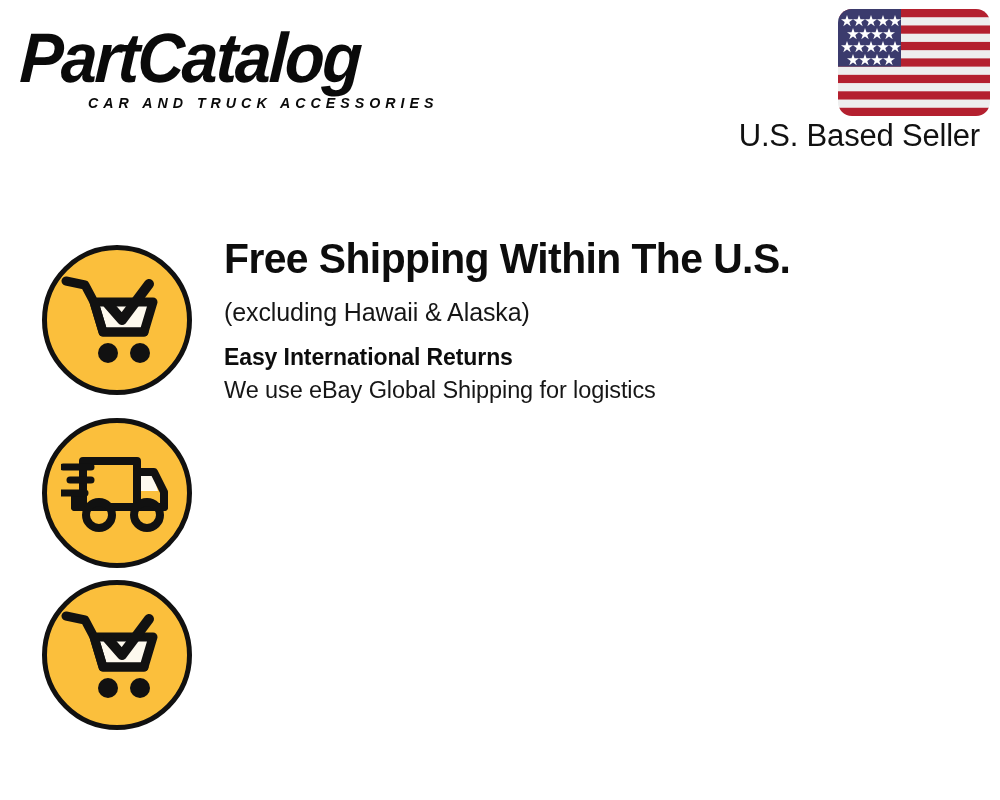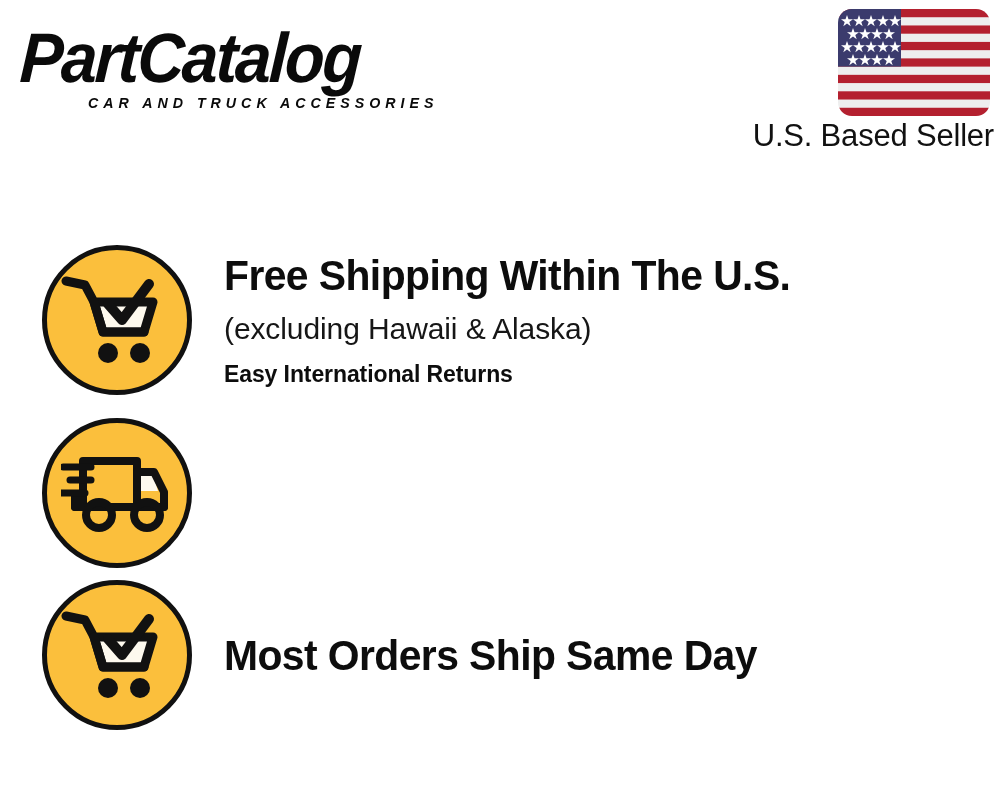--- a/index.html
+++ b/index.html
@@ -74,21 +74,21 @@
     position: absolute;
     left: 838px;
     top: 9px;
     width: 152px;
     height: 107px;
   }
   .flag-svg { display: block; width: 152px; height: 107px; }
 
   .seller-text {
     position: absolute;
-    right: 6px;
+    right: 20px;
     top: 118px;
     font-family: "Liberation Sans", sans-serif;
     font-weight: 400;
     font-size: 31px;
     line-height: 36px;
     color: #111111;
     letter-spacing: -0.2px;
     white-space: nowrap;
     text-align: right;
   }
@@ -140,21 +140,21 @@
     color: #0d0d0d;
     letter-spacing: -0.6px;
     transform: scaleX(0.95);
     transform-origin: left center;
     white-space: nowrap;
   }
 
   .feat-sub {
     font-family: "Liberation Sans", sans-serif;
     font-weight: 400;
-    font-size: 30px;
+    font-size: 25px;
     line-height: 34px;
     color: #161616;
     letter-spacing: -0.1px;
     margin-top: 12px;
     white-space: nowrap;
   }
 
   .feat-sub-strong {
     font-family: "Liberation Sans", sans-serif;
     font-weight: 700;
@@ -250,20 +250,21 @@
           <path d="M47,36 L61,52 L88,16" fill="none" stroke="#111111" stroke-width="10" stroke-linecap="round" stroke-linejoin="round"></path>
 
           <circle cx="47" cy="85" r="10" fill="#111111"></circle>
           <circle cx="79" cy="85" r="10" fill="#111111"></circle>
         </svg>
       </div>
       <div class="feature-text">
         <div class="feat-title">Free Shipping Within The U.S.</div>
         <div class="feat-sub">(excluding Hawaii &amp; Alaska)</div>
         <div class="feat-sub-strong">Easy International Returns</div>
+        <div class="feat-sub-plain">We use eBay Global Shipping for logistics</div>
       </div>
     </div>
 
     <div class="feature-row row-1">
       <div class="icon-circle">
         <svg width="112" height="92" viewBox="0 0 112 92" xmlns="http://www.w3.org/2000/svg" aria-hidden="true">
 
           <polygon points="78,27 92,27 97,44 78,44" fill="#fdf9ee"></polygon>
 
           <rect x="22" y="14" width="54" height="46" fill="none" stroke="#111111" stroke-width="8" stroke-linejoin="round"></rect>
@@ -287,19 +288,16 @@
       <div class="icon-circle">
         <svg width="112" height="104" viewBox="0 0 112 104" xmlns="http://www.w3.org/2000/svg" aria-hidden="true">
           <polygon points="33,34 92,34 83,64 42,64" fill="#fdf9ee"></polygon>
           <path d="M5,13 L24,17 L33,34 L92,34 L83,64 L42,64 L33,34" fill="none" stroke="#111111" stroke-width="9" stroke-linecap="round" stroke-linejoin="round"></path>
           <path d="M33,34 L42,64 L83,64" fill="none" stroke="#111111" stroke-width="9" stroke-linecap="round" stroke-linejoin="round"></path>
           <path d="M47,36 L61,52 L88,16" fill="none" stroke="#111111" stroke-width="10" stroke-linecap="round" stroke-linejoin="round"></path>
           <circle cx="47" cy="85" r="10" fill="#111111"></circle>
           <circle cx="79" cy="85" r="10" fill="#111111"></circle>
         </svg>
       </div>
-      <div class="feature-text">
-        <div class="feat-title">Most Orders Ship Same Day</div>
-      </div>
     </div>
 
   </div>
 </div>
 
 </body></html>

